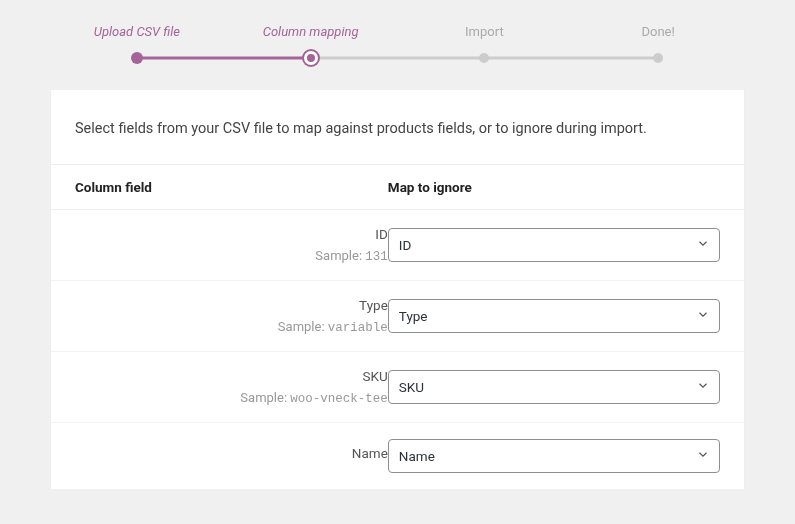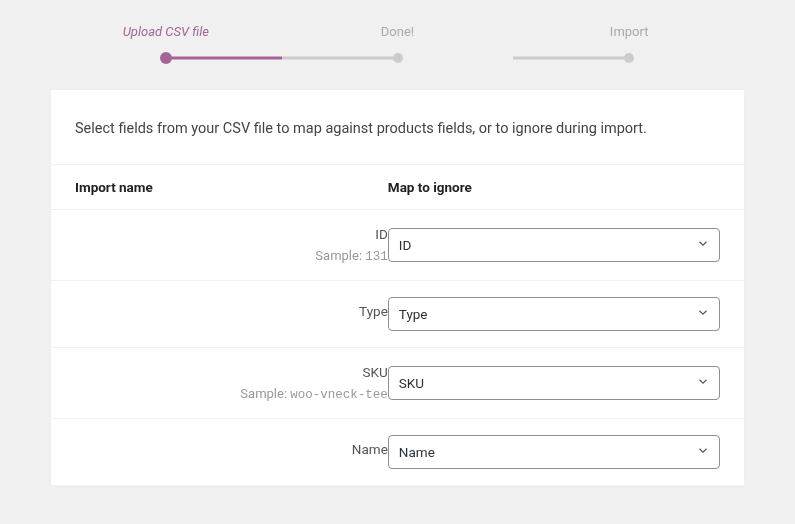--- a/index.html
+++ b/index.html
@@ -198,46 +198,54 @@
 
   <div class="stepper">
     <div class="step done">
       <span class="step-label">Upload CSV file</span>
       <div class="step-marker">
 
         <div class="step-dot"></div>
         <div class="step-line right"></div>
       </div>
     </div>
-    <div class="step">
-      <span class="step-label">Done!</span>
+    <div class="step active">
+      <span class="step-label">Column mapping</span>
       <div class="step-marker">
         <div class="step-line left"></div>
         <div class="step-dot"></div>
-
+        <div class="step-line right"></div>
       </div>
     </div>
     <div class="step">
       <span class="step-label">Import</span>
       <div class="step-marker">
         <div class="step-line left"></div>
         <div class="step-dot"></div>
         <div class="step-line right"></div>
       </div>
     </div>
+    <div class="step">
+      <span class="step-label">Done!</span>
+      <div class="step-marker">
+        <div class="step-line left"></div>
+        <div class="step-dot"></div>
+
+      </div>
+    </div>
   </div>
 
   <div class="content-card">
     <div class="card-header">
       <p class="card-subtitle">Select fields from your CSV file to map against products fields, or to ignore during import.</p>
     </div>
 
     <div class="mapping-table">
       <div class="table-header">
-        <div class="th col-name">Import name</div>
+        <div class="th col-name">Column field</div>
         <div class="th col-map">Map to ignore</div>
       </div>
 
       <div class="table-row">
         <div class="row-label">
           <div class="field-name">ID</div>
           <div class="field-sample">
             <span>Sample:</span>
             <span class="sample-value">131</span>
           </div>
@@ -250,20 +258,24 @@
                   <polyline points="6 9 12 15 18 9"></polyline>
                 </svg>
             </span>
           </div>
         </div>
       </div>
 
       <div class="table-row">
         <div class="row-label">
           <div class="field-name">Type</div>
+          <div class="field-sample">
+            <span>Sample:</span>
+            <span class="sample-value">variable</span>
+          </div>
         </div>
         <div class="row-select">
           <div class="select-wrap">
             <div class="select-box">Type</div>
             <span class="chevron">
               <svg viewBox="0 0 24 24">
                   <polyline points="6 9 12 15 18 9"></polyline>
                 </svg>
             </span>
           </div>

